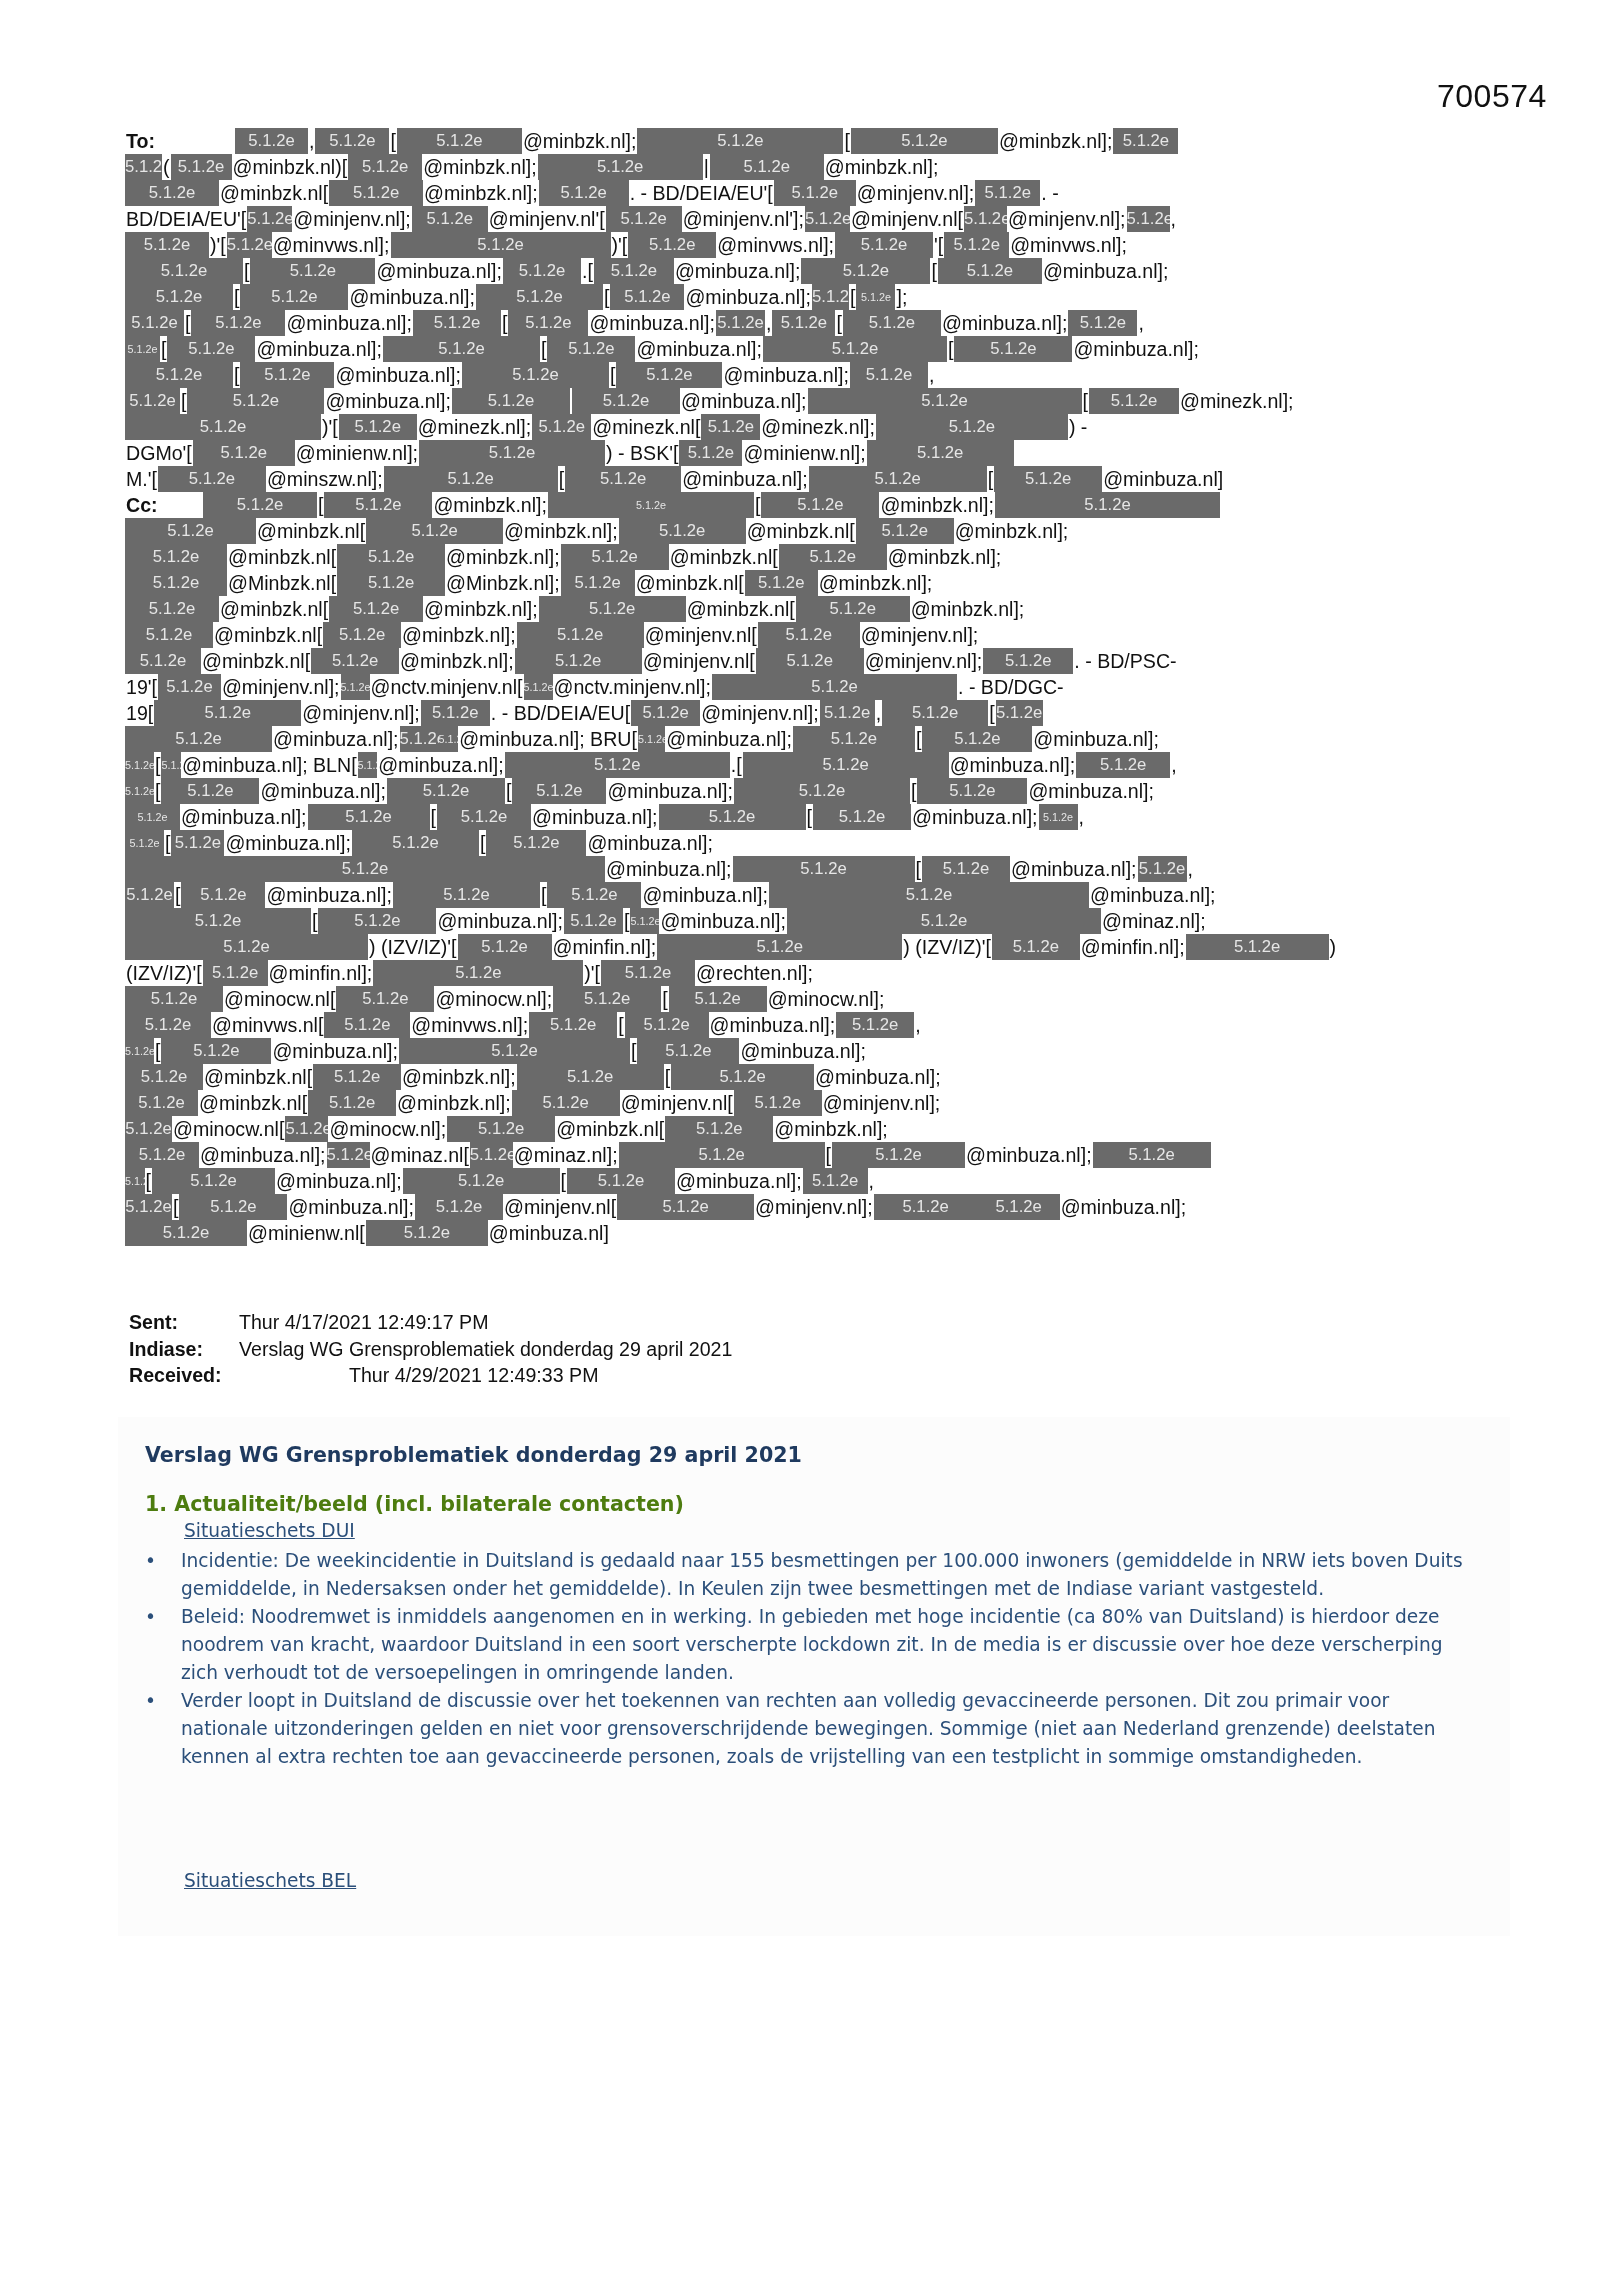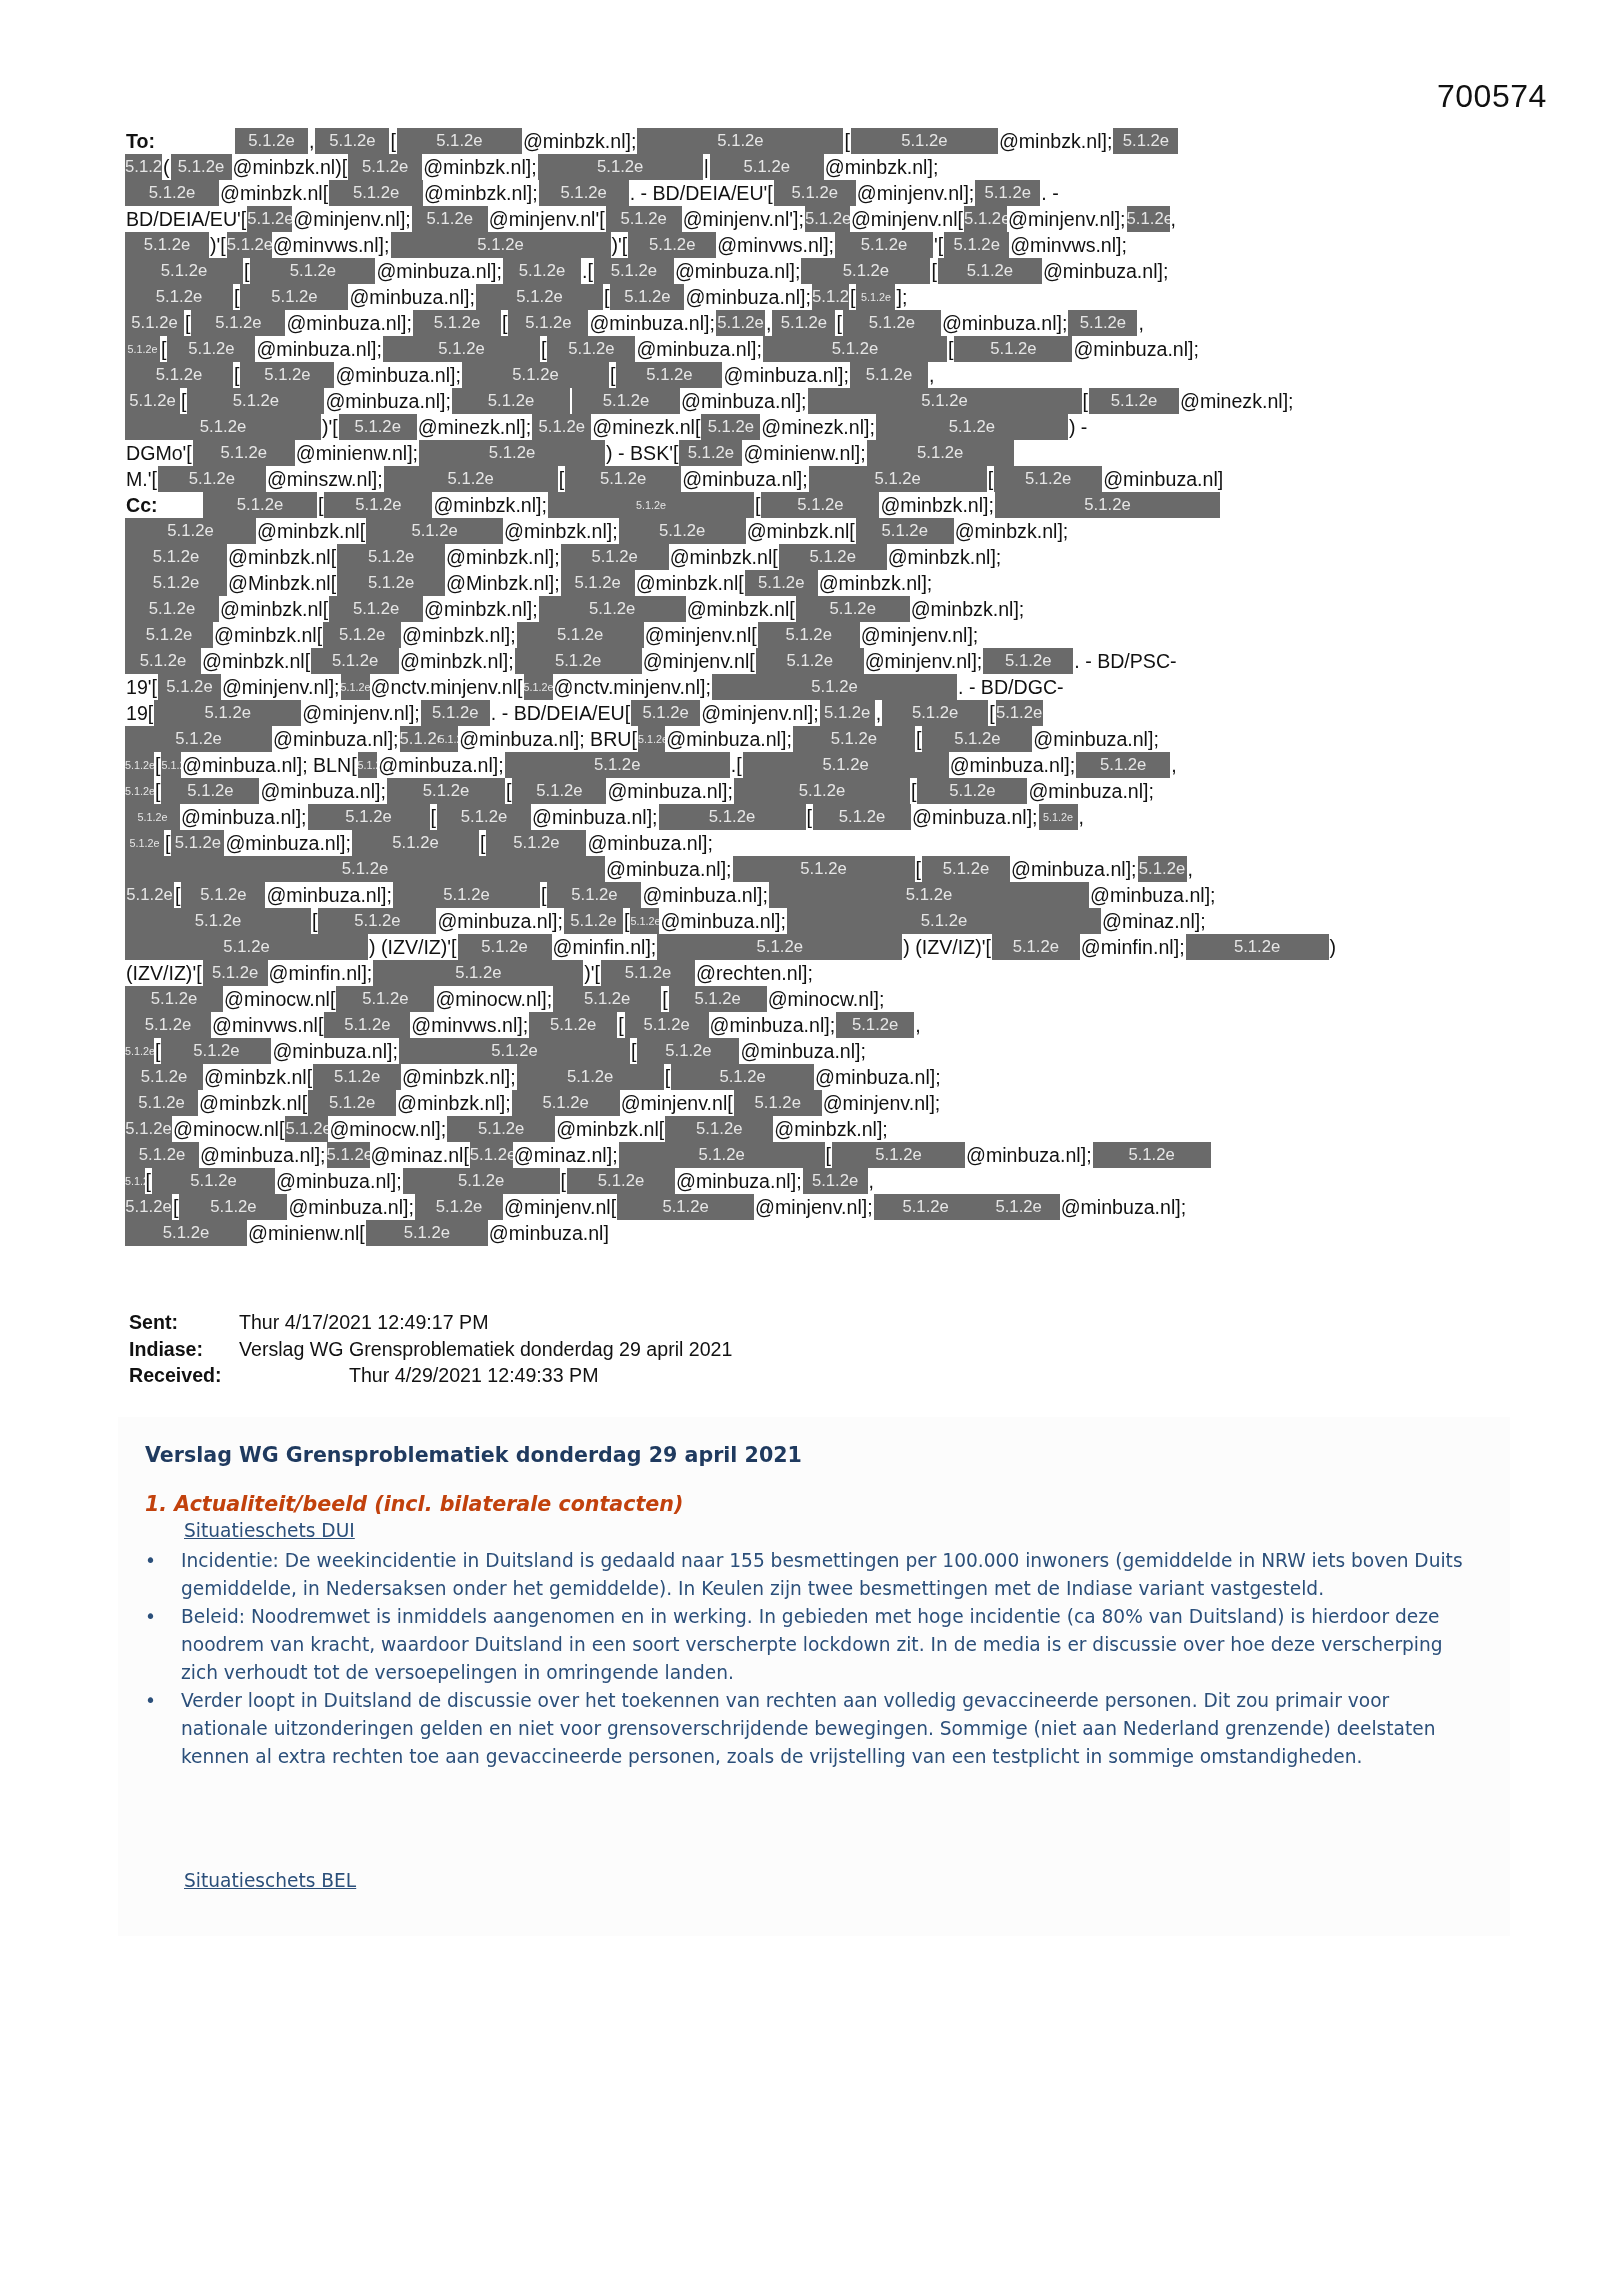--- a/index.html
+++ b/index.html
@@ -11,21 +11,21 @@
   .seg.txt { background: #fff; padding: 0 1px; }
   .seg.red { background: #6a6a6a; color: #e6e6e6; text-align: center; font-size: 16.7px; }
   .seg.red.sm { font-size: 10.8px; }
   .lbl { font-weight: bold; display: inline-block; }
   .meta { position: absolute; left: 129px; top: 1309px; font-size: 19.6px; color: #111; }
   .meta-row { height: 26.5px; line-height: 26.5px; white-space: nowrap; }
   .meta-row .k { font-weight: bold; display: inline-block; width: 110px; }
   .meta-row .from-red { display: inline-block; background: #6a6a6a; color: #e6e6e6; font-size: 16.7px; width: 61px; text-align: center; height: 25.5px; line-height: 25.5px; vertical-align: top; }
   .body-panel { position: absolute; left: 118px; top: 1417px; width: 1392px; height: 519px; background: #fcfcfc; }
   .body-title { position: absolute; left: 145px; top: 1443px; font-family: "DejaVu Sans", sans-serif; font-weight: bold; font-size: 20.6px; color: #1f3a5f; }
-  .section-title { position: absolute; left: 145px; top: 1492px; font-family: "DejaVu Sans", sans-serif; font-weight: bold; font-size: 20.6px; color: #c2410c; font-style: italic; }
+  .section-title { position: absolute; left: 145px; top: 1492px; font-family: "DejaVu Sans", sans-serif; font-weight: bold; font-size: 20.6px; color: #4d7c0f; }
   .link { font-family: "DejaVu Sans", sans-serif; font-size: 18.6px; color: #2b4f7a; text-decoration: underline; position: absolute; }
   .bullets { position: absolute; left: 145px; top: 1547px; width: 1333px; margin: 0; padding: 0; list-style: none; font-family: "DejaVu Sans", sans-serif; font-size: 18.6px; color: #2b4f7a; line-height: 28px; }
   .bullets li { position: relative; padding-left: 36px; }
   .bullets li .dot { position: absolute; left: 0; top: 0; }
 </style>
 </head>
 <body>
 
 <div>
   <div class="doc-id">700574</div>

